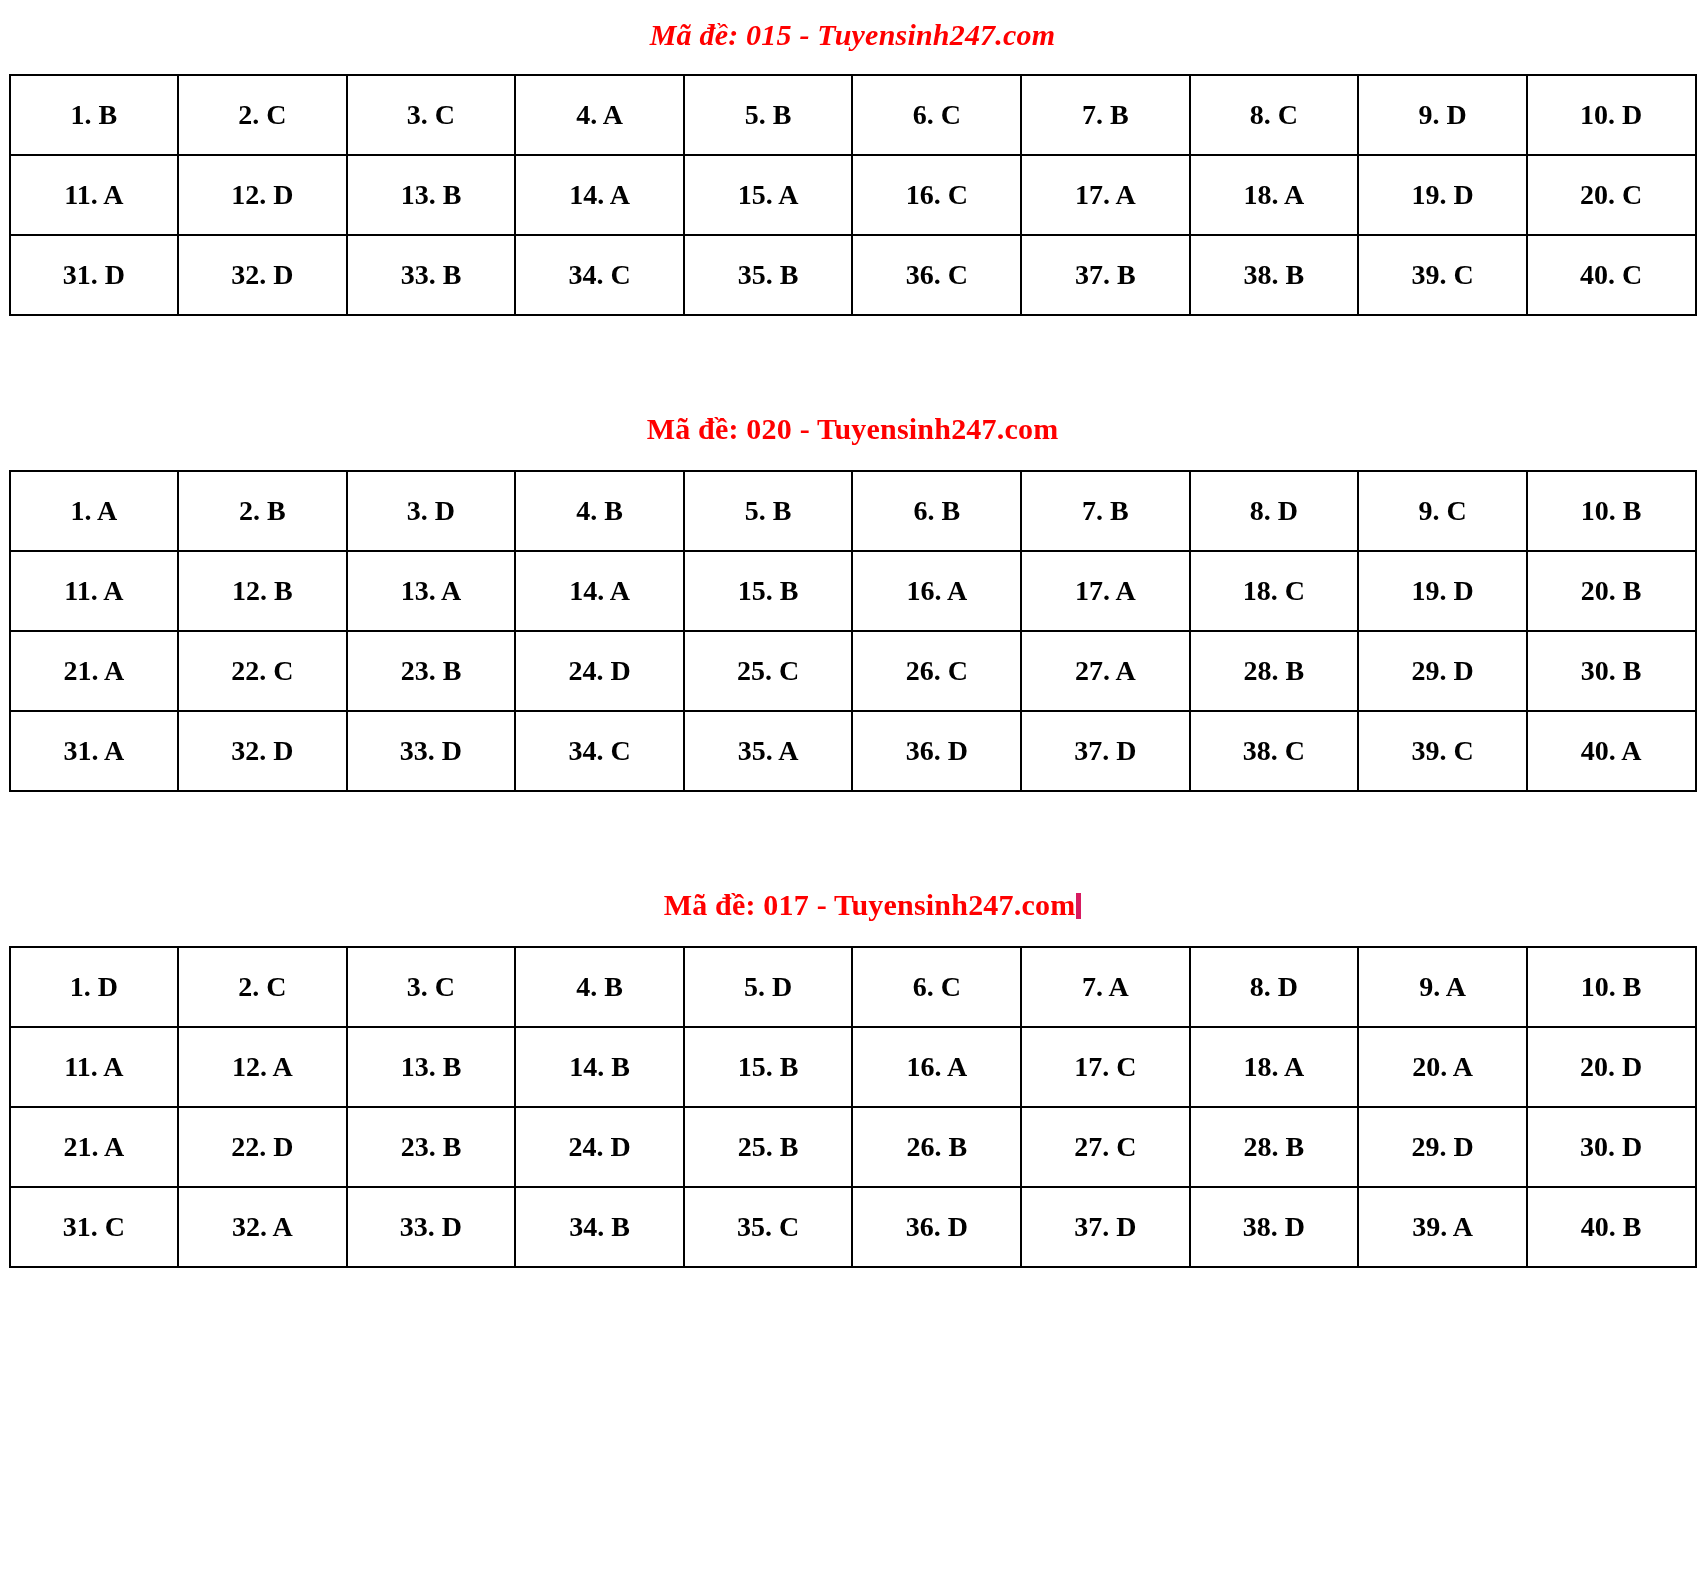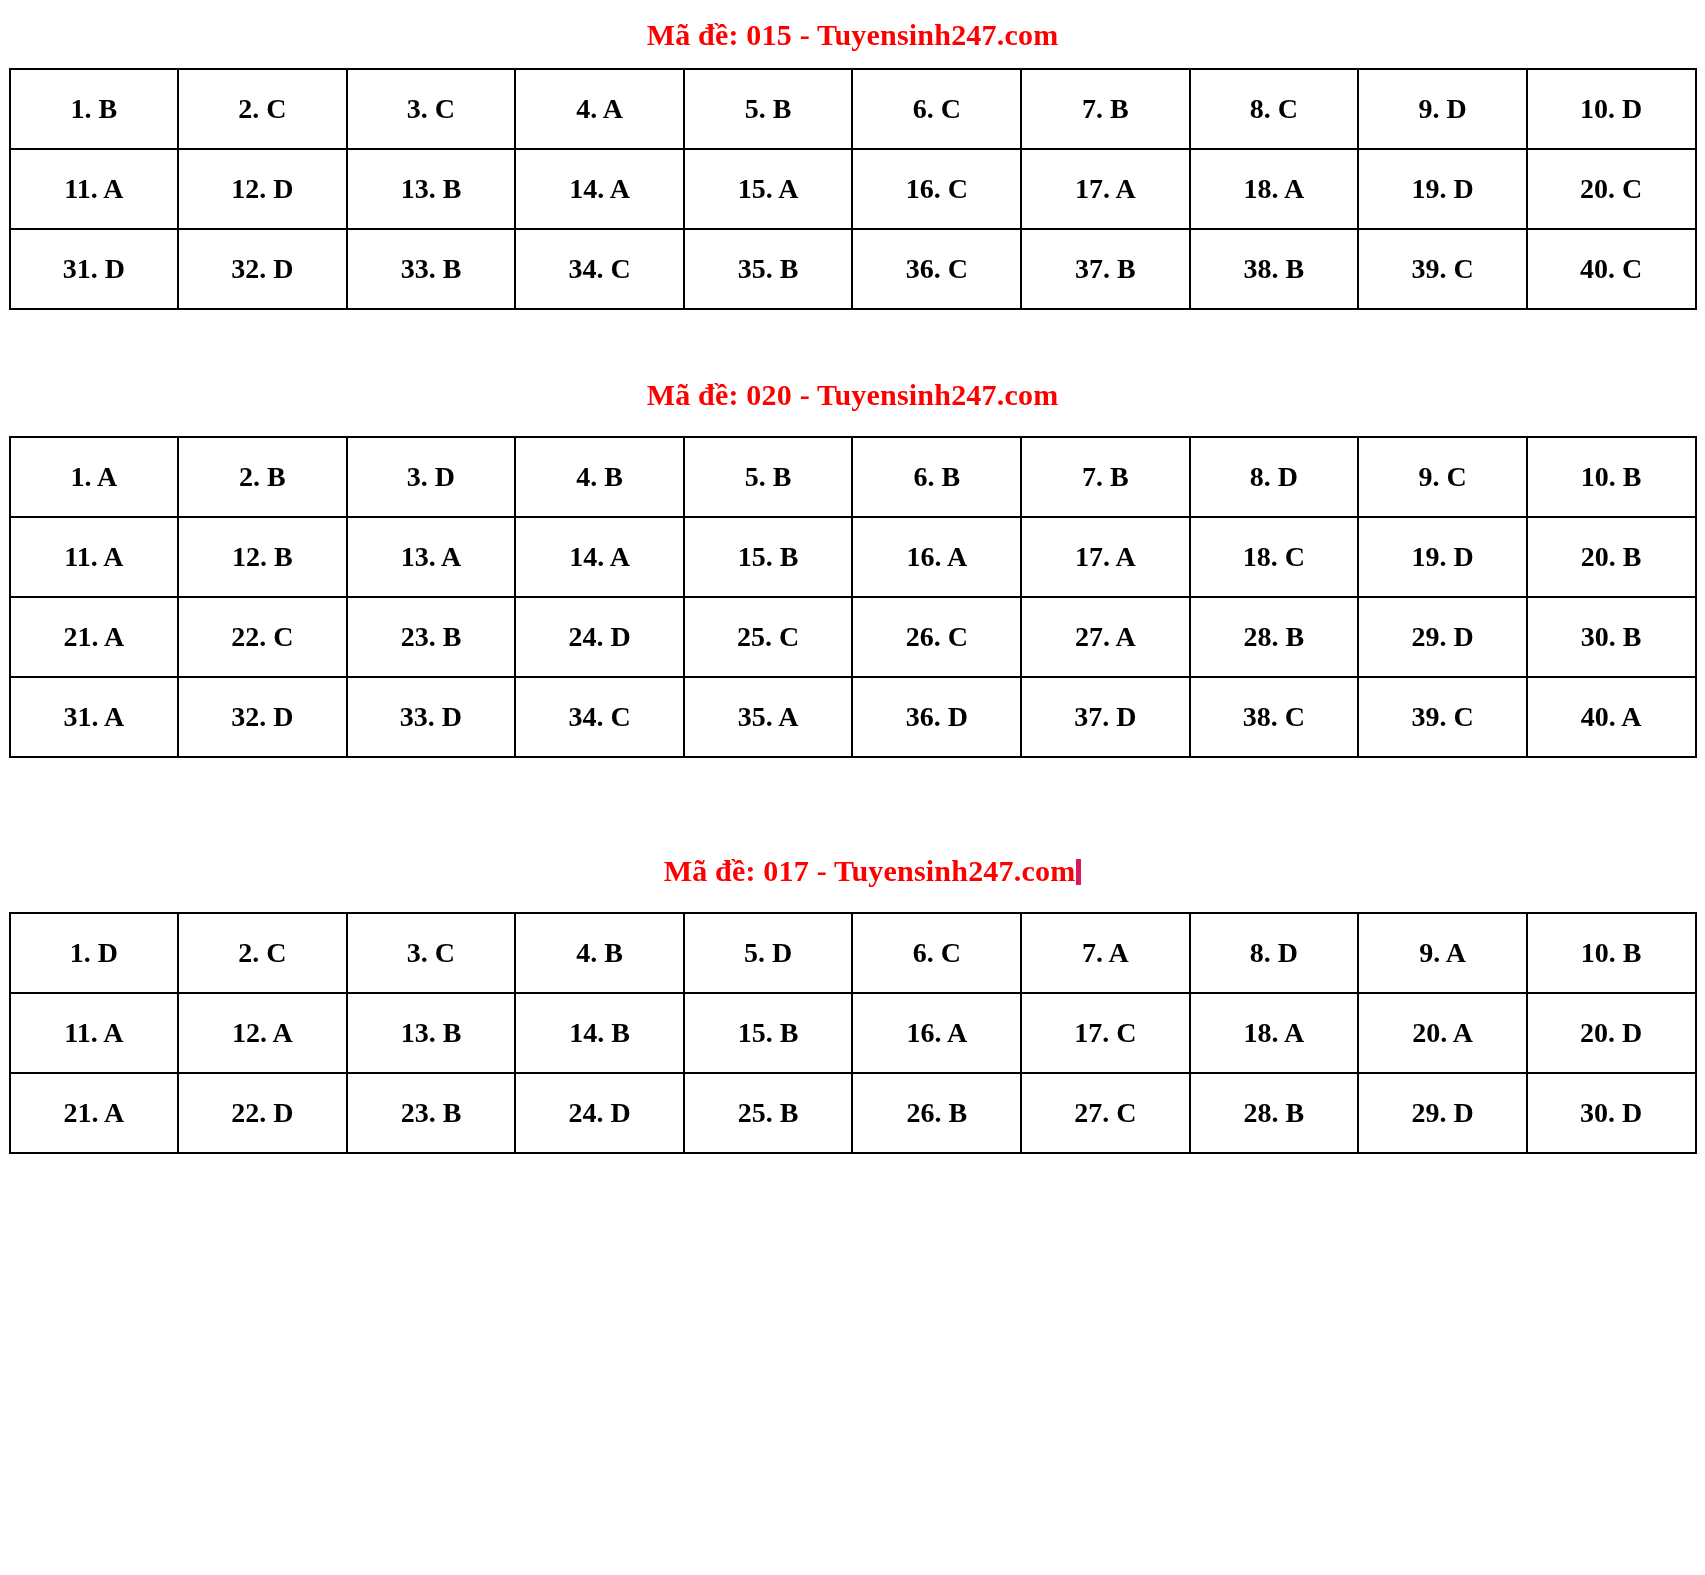--- a/index.html
+++ b/index.html
@@ -21,22 +21,22 @@
     width: 100%;
   }
   .block-title {
     text-align: center;
     color: #ff0000;
     font-weight: bold;
     font-size: 30px;
     letter-spacing: 0.2px;
     position: relative;
   }
-  .title-1 { padding-top: 18px; padding-bottom: 16px; }
-  .title-2 { padding-top: 68px; padding-bottom: 24px; }
+  .title-1 { padding-top: 18px; padding-bottom: 22px; font-style: italic; }
+  .title-2 { padding-top: 96px; padding-bottom: 24px; }
   .title-3 { padding-top: 96px; padding-bottom: 24px; margin-left: 40px; }
 
   .caret {
     display: inline-block;
     width: 5px;
     height: 26px;
     background: #d81b60;
     vertical-align: -4px;
     margin-left: 1px;
   }
@@ -202,17 +202,29 @@
         <td>22. D</td>
         <td>23. B</td>
         <td>24. D</td>
         <td>25. B</td>
         <td>26. B</td>
         <td>27. C</td>
         <td>28. B</td>
         <td>29. D</td>
         <td>30. D</td>
       </tr>
+      <tr>
+        <td>31. C</td>
+        <td>32. A</td>
+        <td>33. D</td>
+        <td>34. B</td>
+        <td>35. C</td>
+        <td>36. D</td>
+        <td>37. D</td>
+        <td>38. D</td>
+        <td>39. A</td>
+        <td>40. B</td>
+      </tr>
     </tbody>
       </table>
   </div>
 
 </div>
 
 </body></html>

